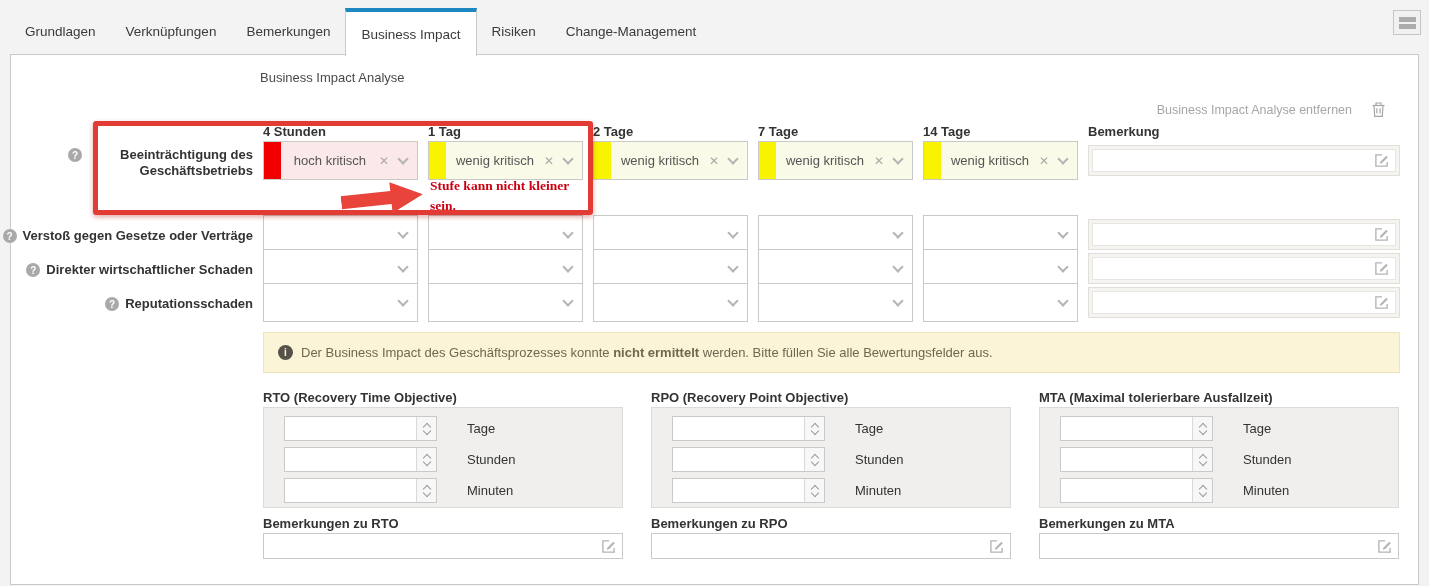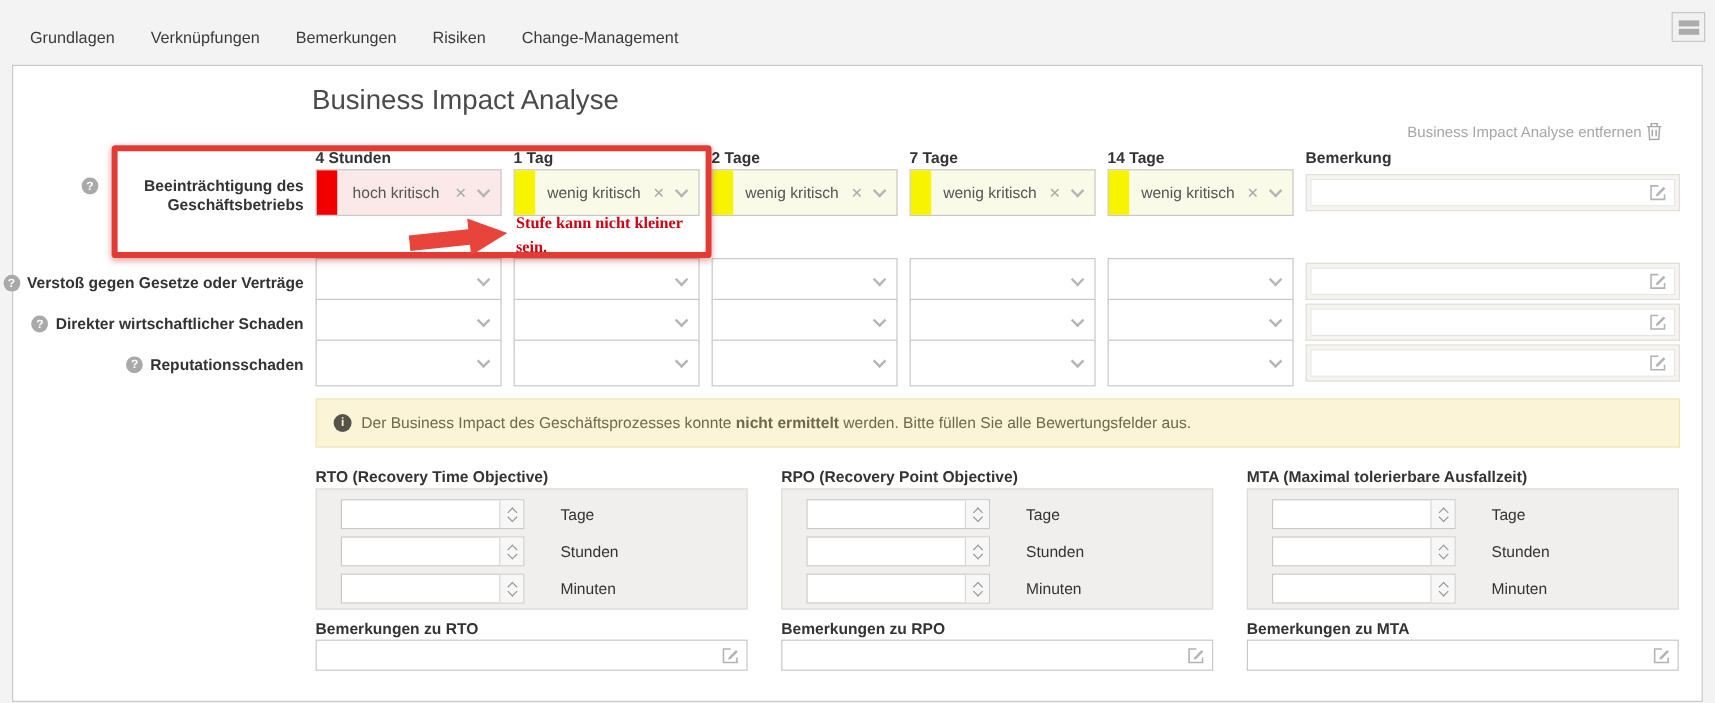--- a/index.html
+++ b/index.html
@@ -8,22 +8,22 @@
 
   
   .tabbar { position:absolute; left:10px; top:8px; height:47px; display:flex; z-index:3; }
   .tab { padding:0 15px; display:flex; align-items:center; font-size:13.5px; color:#3a3a3a; cursor:pointer; white-space:nowrap; }
   .tab.active { background:#fff; border:1px solid #c9c9c9; border-bottom:none; border-top:4px solid #1e87c2; margin-bottom:-1px; z-index:4; }
   .menu-btn { position:absolute; right:8px; top:10px; width:28px; height:25px; border:1px solid #c6c6c6; background:#f1f1f1; display:flex; flex-direction:column; align-items:center; justify-content:center; gap:2px; cursor:pointer; z-index:3; }
   .menu-bar { width:17px; height:5px; background:#ababab; }
 
   
   .panel { position:absolute; left:10px; right:10px; top:54px; height:531px; background:#fff; border:1px solid #c9c9c9; z-index:1; }
-  .page-title { position:absolute; left:260px; top:70px; font-size:23px; color:#4a4a4a; z-index:2; }
-  .remove-link { position:absolute; top:102px; right:44px; display:flex; gap:4px; align-items:center; color:#a6a6a6; font-size:12.5px; cursor:pointer; z-index:2; }
+  .page-title { position:absolute; left:260px; top:70px; font-size:13px; color:#4a4a4a; z-index:2; }
+  .remove-link { position:absolute; top:102px; right:44px; display:flex; gap:20px; align-items:center; color:#a6a6a6; font-size:12.5px; cursor:pointer; z-index:2; }
 
   
   .col-headers { position:absolute; left:263px; top:124px; display:flex; gap:10px; font-weight:bold; font-size:13px; color:#333; z-index:2; }
   .col-h { width:155px; } .col-h.bemh { width:312px; }
 
   .row-label { position:absolute; right:1176px; display:flex; gap:6px; align-items:flex-start; font-size:13px; font-weight:bold; color:#333; white-space:nowrap; z-index:2; }
   .label-text.wrap { width:165px; white-space:normal; text-align:right; line-height:16px; }
   .help-icon { width:14px; height:14px; border-radius:50%; background:#a9a9a9; color:#fff; font-size:10px; display:flex; align-items:center; justify-content:center; flex:none; margin-top:1px; cursor:pointer; }
 
   .cells { position:absolute; left:263px; display:flex; gap:10px; align-items:center; height:31px; z-index:2; }
@@ -66,20 +66,21 @@
 </style>
 </head>
 <body>
 
 <div class="page">
 
   <div class="tabbar">
     <div class="tab">Grundlagen</div>
     <div class="tab">Verknüpfungen</div>
     <div class="tab">Bemerkungen</div>
+    <div class="tab active">Business Impact</div>
     <div class="tab">Risiken</div>
     <div class="tab">Change-Management</div>
   </div>
   <div class="menu-btn">
     <span class="menu-bar"></span>
     <span class="menu-bar"></span>
   </div>
 
   <div class="panel"></div>
 

